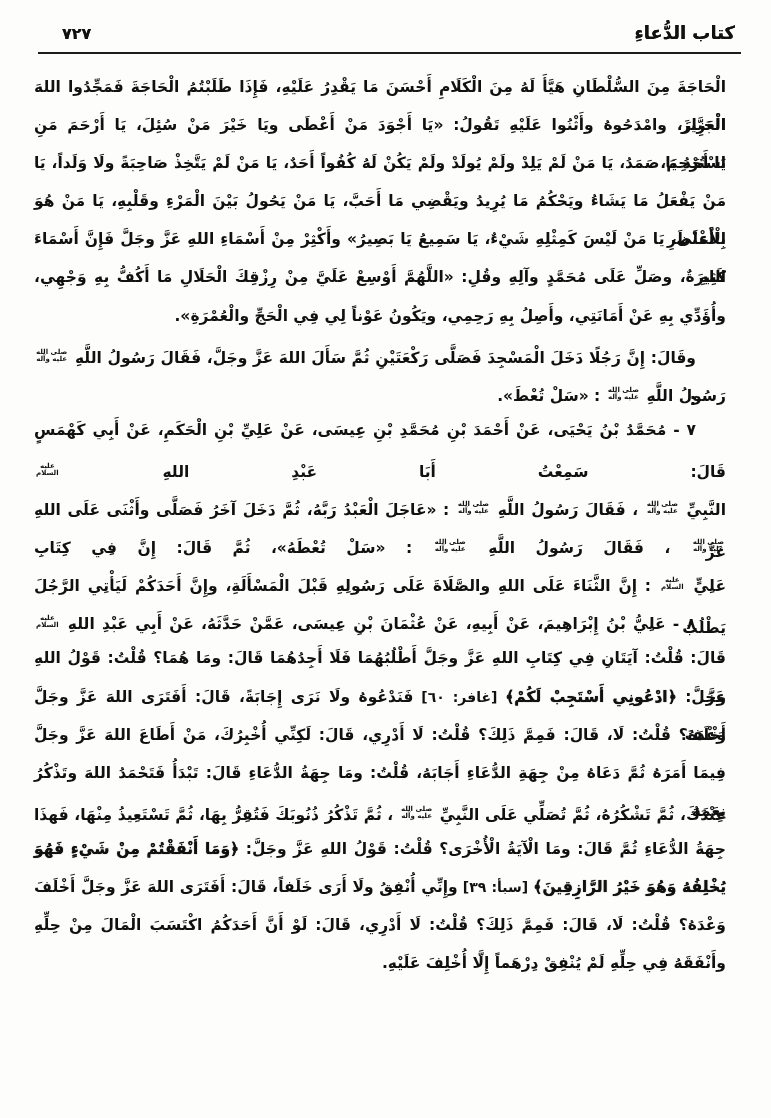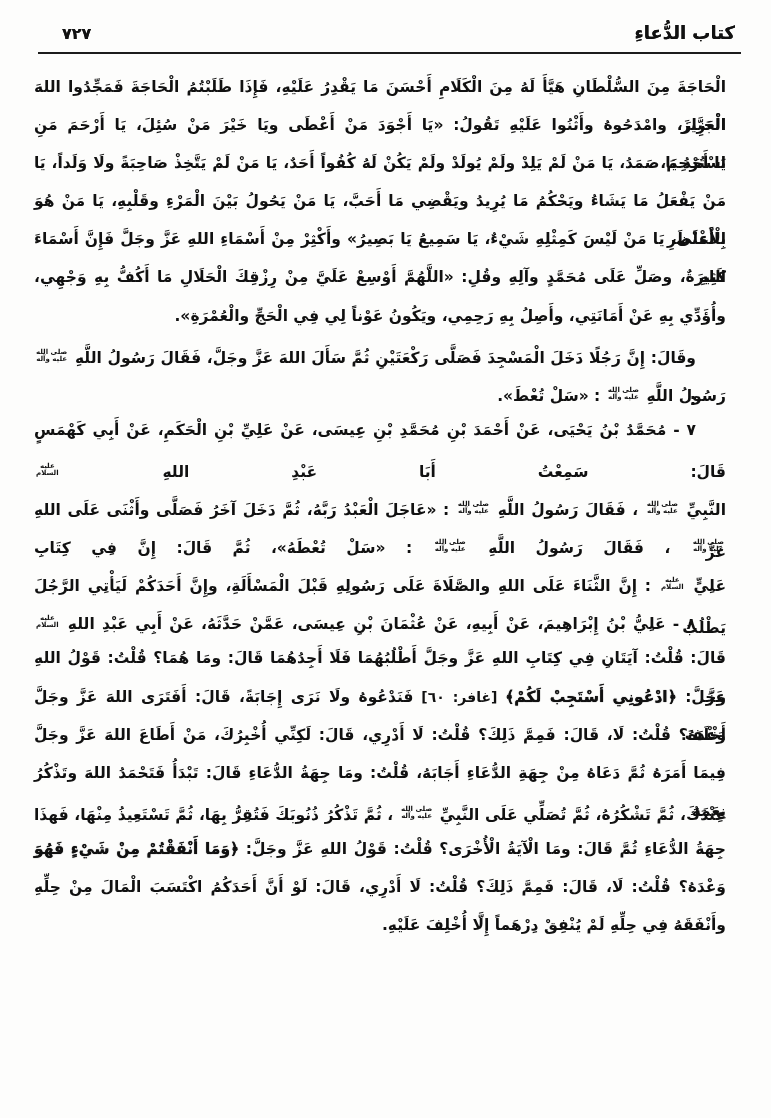--- a/index.html
+++ b/index.html
@@ -130,16 +130,17 @@
         </span></div>
       <div class="line"><span class="txt">قَالَ: قُلْتُ: آيَتَانِ فِي كِتَابِ اللهِ عَزَّ وجَلَّ أَطْلُبُهُمَا فَلَا أَجِدُهُمَا قَالَ: ومَا هُمَا؟ قُلْتُ: قَوْلُ اللهِ عَزَّ</span></div>
       <div class="line"><span class="txt">وجَلَّ: </span><span class="quran">﴿ادْعُونِي أَسْتَجِبْ لَكُمْ﴾</span><span class="ref"> [غافر: ٦٠] </span><span class="txt">فَنَدْعُوهُ ولَا نَرَى إِجَابَةً، قَالَ: أَفَتَرَى اللهَ عَزَّ وجَلَّ أَخْلَفَ</span></div>
       <div class="line"><span class="txt">وَعْدَهُ؟ قُلْتُ: لَا، قَالَ: فَمِمَّ ذَلِكَ؟ قُلْتُ: لَا أَدْرِي، قَالَ: لَكِنِّي أُخْبِرُكَ، مَنْ أَطَاعَ اللهَ عَزَّ وجَلَّ</span></div>
       <div class="line"><span class="txt">فِيمَا أَمَرَهُ ثُمَّ دَعَاهُ مِنْ جِهَةِ الدُّعَاءِ أَجَابَهُ، قُلْتُ: ومَا جِهَةُ الدُّعَاءِ قَالَ: تَبْدَأُ فَتَحْمَدُ اللهَ وتَذْكُرُ نِعَمَهُ</span></div>
       <div class="line"><span class="txt">عِنْدَكَ، ثُمَّ تَشْكُرُهُ، ثُمَّ تُصَلِّي عَلَى النَّبِيِّ </span><span class="mark">
           <span class="mrow">صلى الله</span>
           <span class="mrow">عليه وآله</span>
         </span><span class="txt"> ، ثُمَّ تَذْكُرُ ذُنُوبَكَ فَتُقِرُّ بِهَا، ثُمَّ تَسْتَعِيذُ مِنْهَا، فَهذَا</span></div>
       <div class="line"><span class="txt">جِهَةُ الدُّعَاءِ ثُمَّ قَالَ: ومَا الْآيَةُ الْأُخْرَى؟ قُلْتُ: قَوْلُ اللهِ عَزَّ وجَلَّ: </span><span class="quran">﴿وَمَا أَنْفَقْتُمْ مِنْ شَيْءٍ فَهُوَ</span></div>
+      <div class="line"><span class="quran">يُخْلِفُهُ وَهُوَ خَيْرُ الرَّازِقِينَ﴾</span><span class="ref"> [سبأ: ٣٩] </span><span class="txt">وإِنِّي أُنْفِقُ ولَا أَرَى خَلَفاً، قَالَ: أَفَتَرَى اللهَ عَزَّ وجَلَّ أَخْلَفَ</span></div>
       <div class="line"><span class="txt">وَعْدَهُ؟ قُلْتُ: لَا، قَالَ: فَمِمَّ ذَلِكَ؟ قُلْتُ: لَا أَدْرِي، قَالَ: لَوْ أَنَّ أَحَدَكُمُ اكْتَسَبَ الْمَالَ مِنْ حِلِّهِ</span></div>
       <div class="line end"><span class="txt">وأَنْفَقَهُ فِي حِلِّهِ لَمْ يُنْفِقْ دِرْهَماً إِلَّا أُخْلِفَ عَلَيْهِ.</span></div>
     </div>
 </div>
 
 </body></html>

